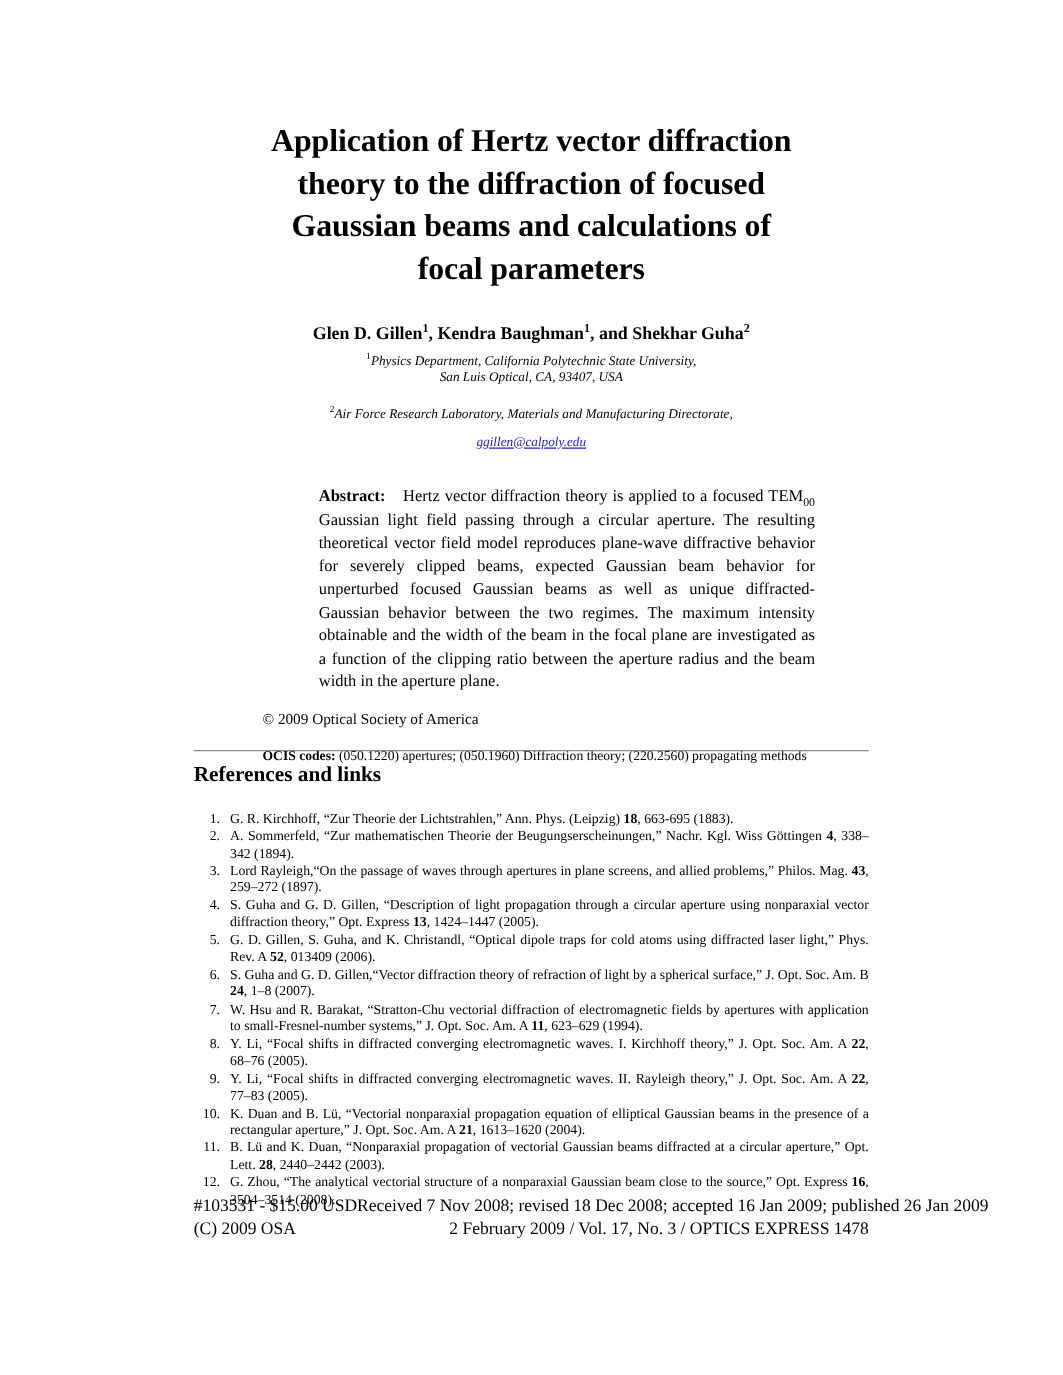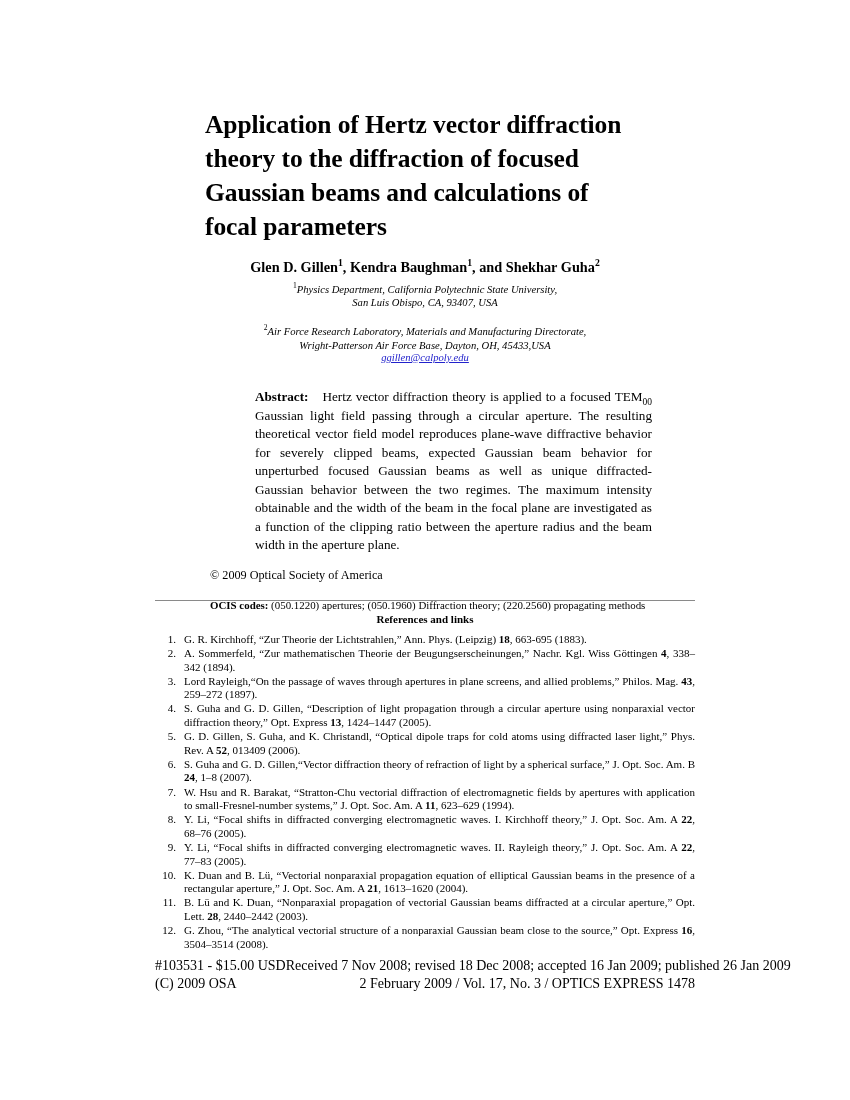--- a/index.html
+++ b/index.html
@@ -20,23 +20,23 @@
     position: absolute;
     left: 0; top: 0;
     width: 850px;
     height: 1100px;
   }
 
   
   .title-block {
     position: absolute;
     left: 205px;
-    top: 108px;
+    top: 96px;
     width: 440px;
-    text-align: left;
+    text-align: center;
   }
   .title {
     font-size: 25.5px;
     font-weight: bold;
     line-height: 34px;
     letter-spacing: -0.1px;
   }
 
   
   .authors-block {
@@ -65,20 +65,21 @@
   }
   .affil sup {
     font-size: 0.72em;
     vertical-align: super;
     line-height: 0;
     font-style: normal;
   }
   .affil-line { display: block; }
 
   .email-wrap {
+    margin-top: 10px;
     font-size: 10.6px;
   }
   .email {
     color: #2222cc;
     font-style: italic;
     text-decoration: underline;
     cursor: pointer;
   }
 
   
@@ -128,25 +129,24 @@
   }
 
   
   .refs-block {
     position: absolute;
     left: 155px;
     top: 610px;
     width: 540px;
   }
   .refs-title {
-    font-size: 11px;
+    font-size: 17px;
     font-weight: bold;
     line-height: 19px;
-    margin-bottom: 4px;
-    text-align: center;
+    margin-bottom: 20px;
   }
   ol.refs {
     margin: 0;
     padding: 0;
     list-style: none;
     counter-reset: refcount;
   }
   ol.refs li {
     counter-increment: refcount;
     position: relative;
@@ -192,26 +192,25 @@
     <div class="title">Application of Hertz vector diffraction theory to the diffraction of focused Gaussian beams and calculations of focal parameters</div>
   </div>
 
   <div class="authors-block">
     <div class="authors">
       <span>Glen D. Gillen</span><sup>1</sup><span>, </span><span>Kendra Baughman</span><sup>1</sup><span>, and </span><span>Shekhar Guha</span><sup>2</sup>
     </div>
 
     <div class="affil">
       <span class="affil-line"><sup>1</sup><span>Physics Department, California Polytechnic State University,</span></span>
-      <span class="affil-line">San Luis Obispo, CA, 93407, USA</span>
+      <span class="affil-line">San Luis Optical, CA, 93407, USA</span>
     </div>
 
     <div class="affil" style="margin-top:16px">
       <span class="affil-line"><sup>2</sup><span>Air Force Research Laboratory, Materials and Manufacturing Directorate,</span></span>
-      <span class="affil-line">Wright-Patterson Air Force Base, Dayton, OH, 45433,USA</span>
     </div>
 
     <div class="email-wrap">
       <span class="email">ggillen@calpoly.edu</span>
     </div>
   </div>
 
   <div class="abstract-block">
     <div class="abstract-body"><span class="abstract-label">Abstract:</span><span class="abstract-gap"></span><span>Hertz vector diffraction theory is applied to a focused TEM</span><span class="sub">00</span><span> Gaussian light field passing through a circular aperture. The resulting theoretical vector field model reproduces plane-wave diffractive behavior for severely clipped beams, expected Gaussian beam behavior for unperturbed focused Gaussian beams as well as unique diffracted-Gaussian behavior between the two regimes. The maximum intensity obtainable and the width of the beam in the focal plane are investigated as a function of the clipping ratio between the aperture radius and the beam width in the aperture plane.</span></div>
 

